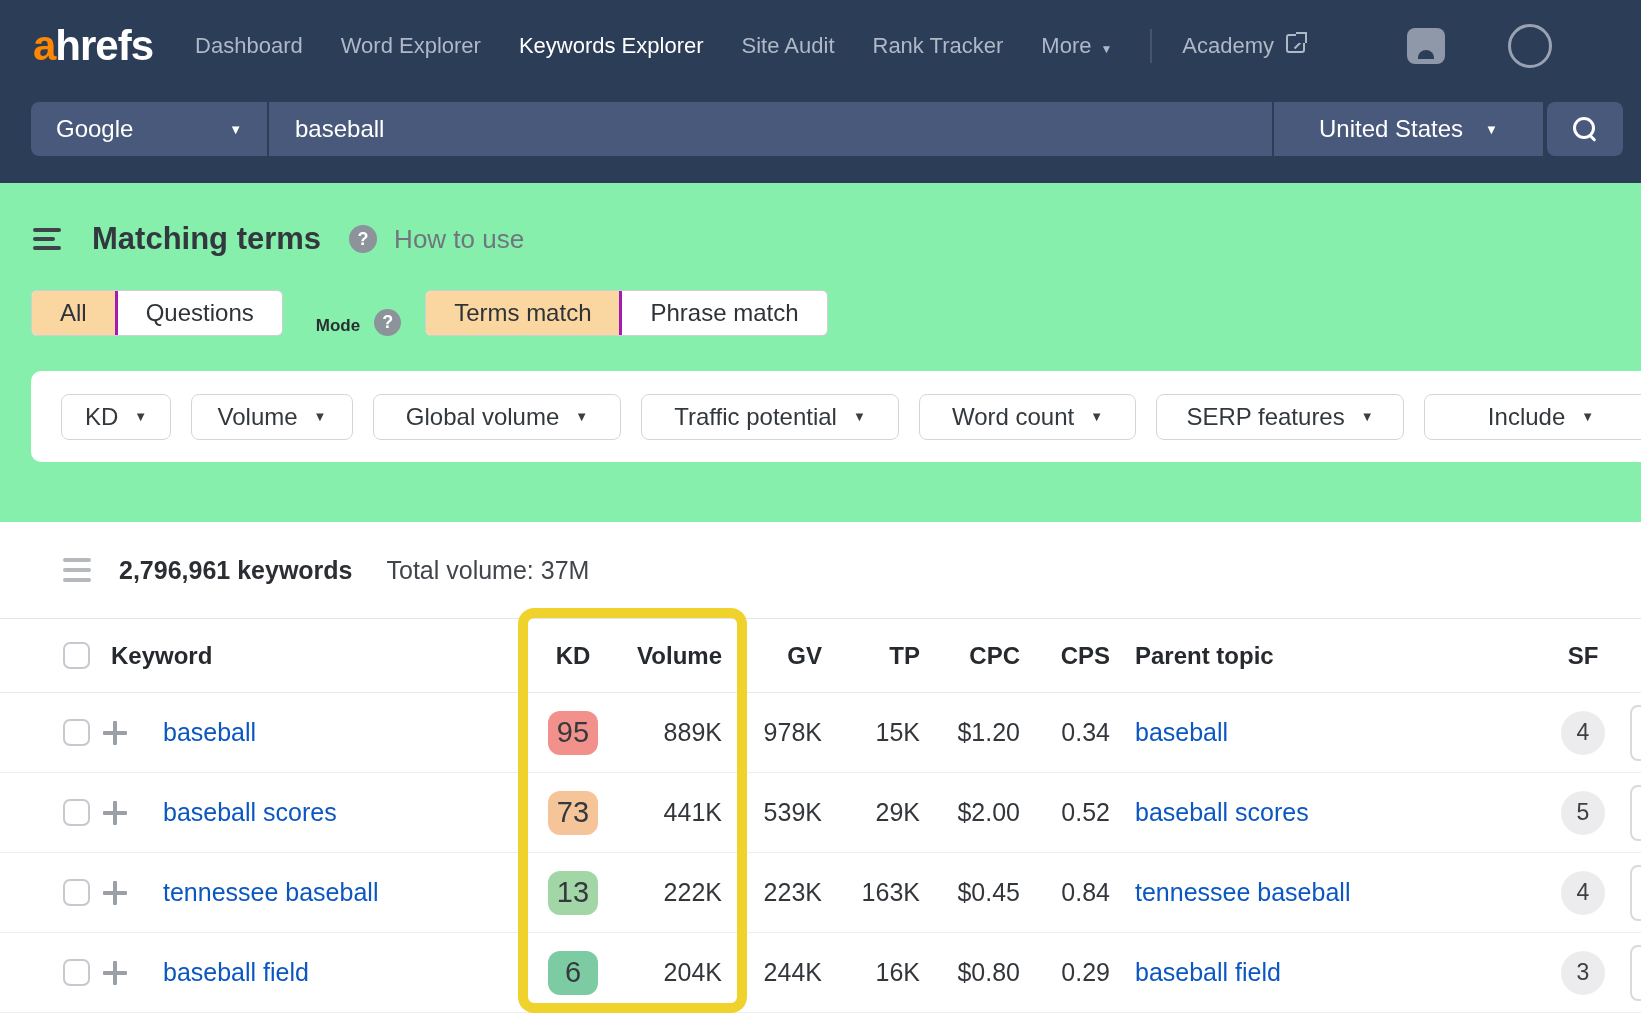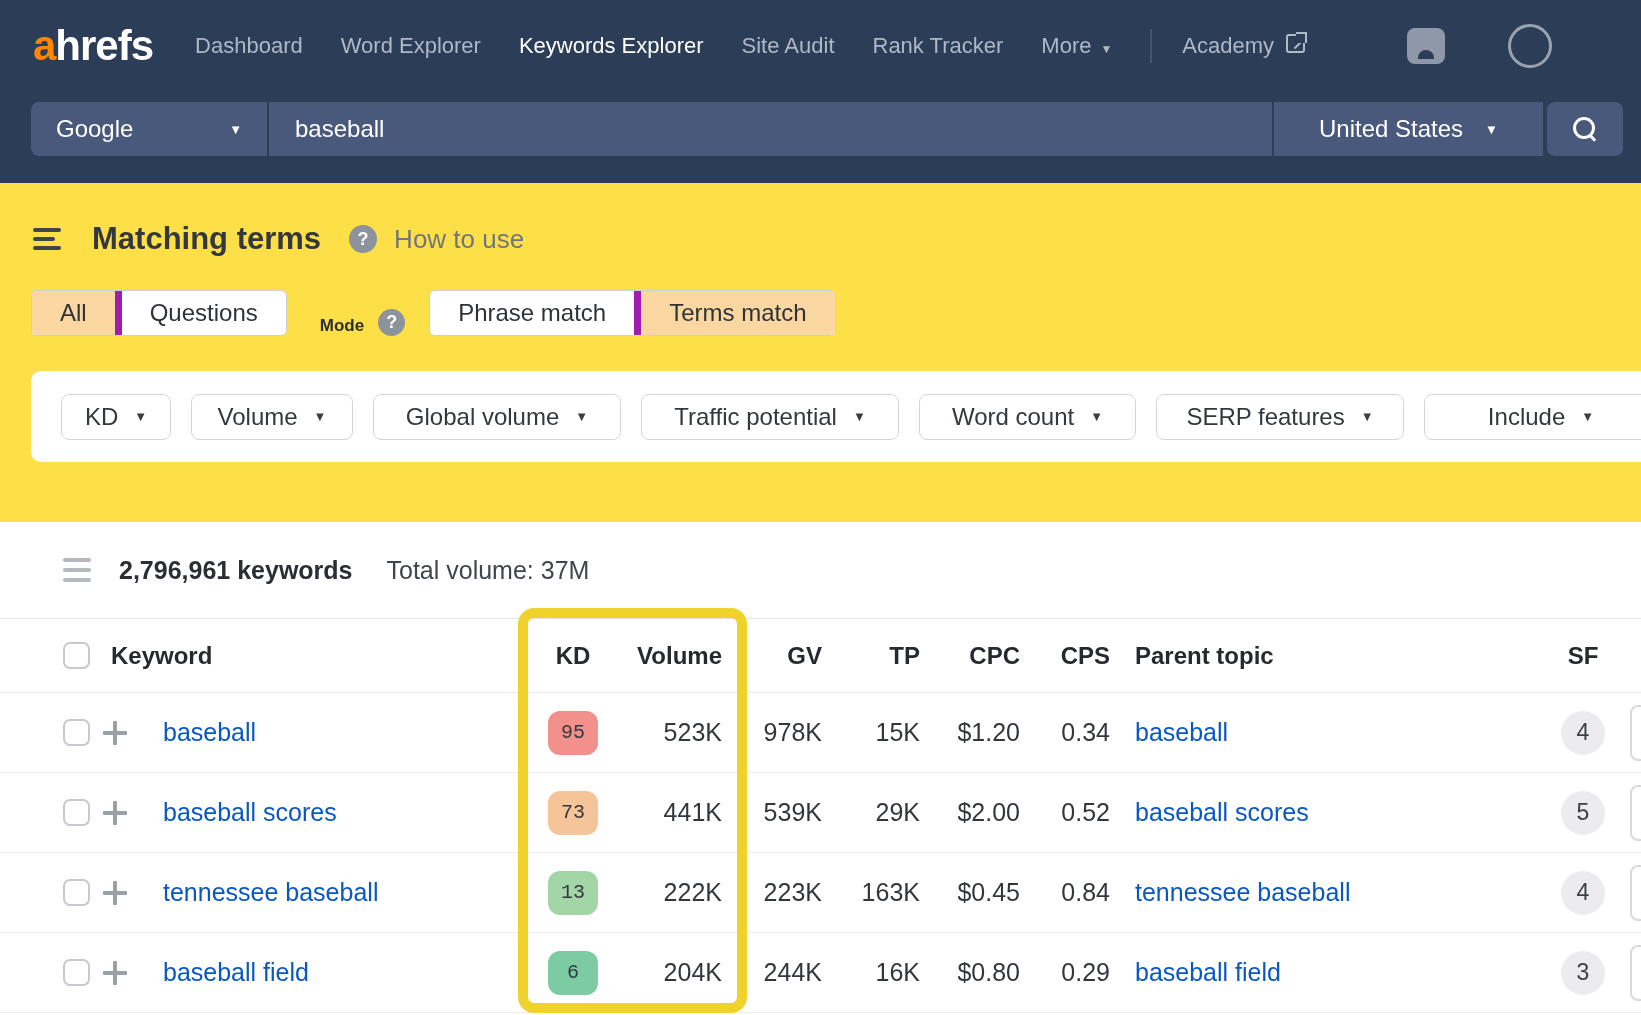--- a/index.html
+++ b/index.html
@@ -1,17 +1,17 @@
 <!DOCTYPE html>
 <html><head>
 <meta charset="utf-8">
 <style>
   * { box-sizing: border-box; margin: 0; padding: 0; }
   body { font-family: "Liberation Sans", sans-serif; }
-  .screen { position: relative; width: 1641px; height: 1015px; background: #fde047; overflow: hidden; }
+  .screen { position: relative; width: 1641px; height: 1015px; background: #86efac; overflow: hidden; }
 
   
   .topbar { height: 183px; background: #2c3d58; }
   .nav-row { display: flex; align-items: center; height: 92px; padding: 0 0 0 33px; }
   .logo { font-size: 42px; font-weight: bold; letter-spacing: -1px; color: #fff; margin-right: 42px; }
   .logo .accent { color: #ff8800; }
   .nav-item { font-size: 22px; color: #aeb8c6; margin-right: 38px; white-space: nowrap; cursor: pointer; }
   .nav-item.active { color: #ffffff; }
   .nav-caret { font-size: 12px; color: #aeb8c6; margin-left: 9px; }
   .nav-divider { width: 2px; height: 34px; background: #46556f; margin: 0 30px 0 0; }
@@ -39,21 +39,21 @@
   .burger-dark i { display: block; height: 4px; background: #3f444b; border-radius: 2px; }
   .burger-dark i:nth-child(2) { width: 79%; }
   .page-title { font-size: 31px; font-weight: bold; color: #33383e; margin-left: 31px; }
   .help-circle { width: 28px; height: 28px; border-radius: 50%; background: #8d939b; color: #fff; font-size: 18px; font-weight: bold; display: inline-flex; align-items: center; justify-content: center; margin-left: 28px; flex-shrink: 0; }
   .how-to-use { font-size: 26px; color: #70767d; margin-left: 17px; cursor: pointer; }
 
   
   .tabs-row { display: flex; align-items: flex-end; margin: 32px 0 0 31px; }
   .seg-group { display: inline-flex; border: 1px solid #cdd0d3; border-radius: 6px; overflow: hidden; background: #fff; height: 46px; }
   .seg { font-size: 24px; color: #2f3338; display: flex; align-items: center; padding: 0 28px; cursor: pointer; }
-  .seg + .seg { border-left: 7px solid #a21caf; }
+  .seg + .seg { border-left: 3px solid #a21caf; }
   .seg.active { background: #fad7a1; }
   .mode-label { font-size: 17px; font-weight: bold; color: #2b2f34; margin: 0 14px 0 33px; }
   .tabs-row .help-circle { width: 27px; height: 27px; margin-left: 0; margin-right: 24px; }
 
   
   .filter-card { margin: 35px 0 0 31px; width: 1610px; height: 91px; background: #fff; border-radius: 10px 0 0 10px; display: flex; align-items: center; padding-left: 30px; column-gap: 20px; overflow: hidden; }
   .filter-btn { height: 46px; border: 1px solid #d3d6d8; border-radius: 8px; background: #fff; display: flex; align-items: center; justify-content: center; gap: 16px; font-size: 24px; color: #33383d; flex-shrink: 0; cursor: pointer; }
   .filter-btn .f-caret { font-size: 13px; color: #3a3f44; }
   .filter-btn:nth-child(1) { width: 110px; }
   .filter-btn:nth-child(2) { width: 162px; }
@@ -88,21 +88,21 @@
   .th { font-size: 24px; font-weight: bold; color: #26292d; }
   .trow { height: 80px; border-bottom: 1px solid #ebedef; }
 
   .checkbox { width: 27px; height: 27px; border: 2px solid #c6c9cd; border-radius: 7px; background: #fff; cursor: pointer; }
   .plus { position: relative; width: 24px; height: 24px; cursor: pointer; }
   .plus i { position: absolute; background: #9aa0a6; border-radius: 1px; }
   .plus .pb1 { left: 0; top: 10px; width: 24px; height: 4px; }
   .plus .pb2 { left: 10px; top: 0; width: 4px; height: 24px; }
   .kw { font-size: 25px; color: #0b57c2; text-decoration: none; cursor: pointer; }
   .num { font-size: 25px; color: #33373c; }
-  .kd-badge { min-width: 50px; height: 44px; padding: 0 8px; border-radius: 12px; display: inline-flex; align-items: center; justify-content: center; font-size: 20px; color: #35393d; font-family: Liberation Mono, monospace; }
+  .kd-badge { min-width: 50px; height: 44px; padding: 0 8px; border-radius: 12px; display: inline-flex; align-items: center; justify-content: center; font-size: 29px; color: #35393d; }
   .sf-badge { width: 44px; height: 44px; border-radius: 50%; background: #ececee; color: #3c4043; font-size: 23px; display: inline-flex; align-items: center; justify-content: center; }
   .edge-btn { width: 34px; height: 56px; margin-left: 4px; border: 2px solid #d8dadc; border-radius: 8px; background: #fff; cursor: pointer; }
 
   
   .highlight-box { position: absolute; left: 518px; top: 608px; width: 229px; height: 405px; border: 10px solid #f0d22d; border-radius: 16px; pointer-events: none; }
 </style>
 </head>
 <body>
 
 <div class="screen">
@@ -149,22 +149,22 @@
   </div>
 
   <div class="tabs-row">
     <div class="seg-group">
       <span class="seg active">All</span>
       <span class="seg">Questions</span>
     </div>
     <span class="mode-label">Mode</span>
     <span class="help-circle">?</span>
     <div class="seg-group">
+      <span class="seg active">Terms match</span>
       <span class="seg">Phrase match</span>
-      <span class="seg active">Terms match</span>
     </div>
   </div>
 
   <div class="filter-card">
     <div class="filter-btn">
         <span>KD</span>
         <span class="f-caret">▼</span>
       </div>
     <div class="filter-btn">
         <span>Volume</span>
@@ -217,21 +217,21 @@
     </div>
 
     <div class="trow row-grid">
       <span class="checkbox gc1"></span>
       <span class="plus gc3">
           <i class="pb1"></i>
           <i class="pb2"></i>
         </span>
       <a class="kw gc5">baseball</a>
       <span class="gc6"><span class="kd-badge" style="background: rgb(242, 144, 140);">95</span></span>
-      <span class="num gc7">523K</span>
+      <span class="num gc7">889K</span>
       <span class="num gc8">978K</span>
       <span class="num gc9">15K</span>
       <span class="num gc10">$1.20</span>
       <span class="num gc11">0.34</span>
       <a class="kw gc13">baseball</a>
       <span class="gc14"><span class="sf-badge">4</span></span>
       <span class="edge-btn gc15"></span>
     </div>
 
     <div class="trow row-grid">

